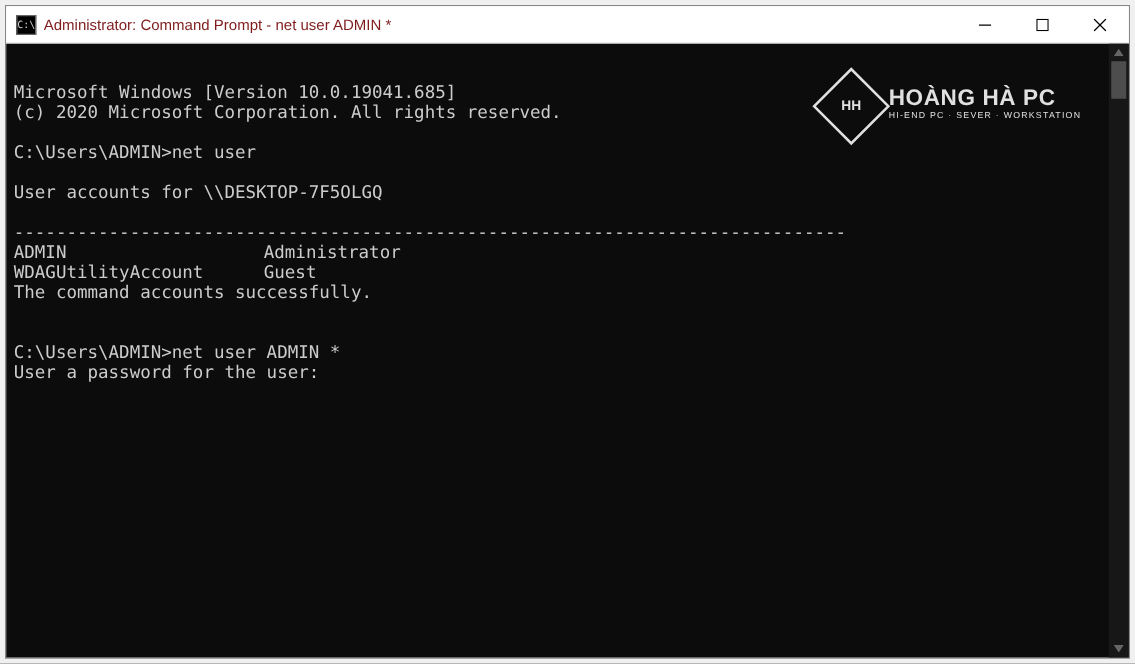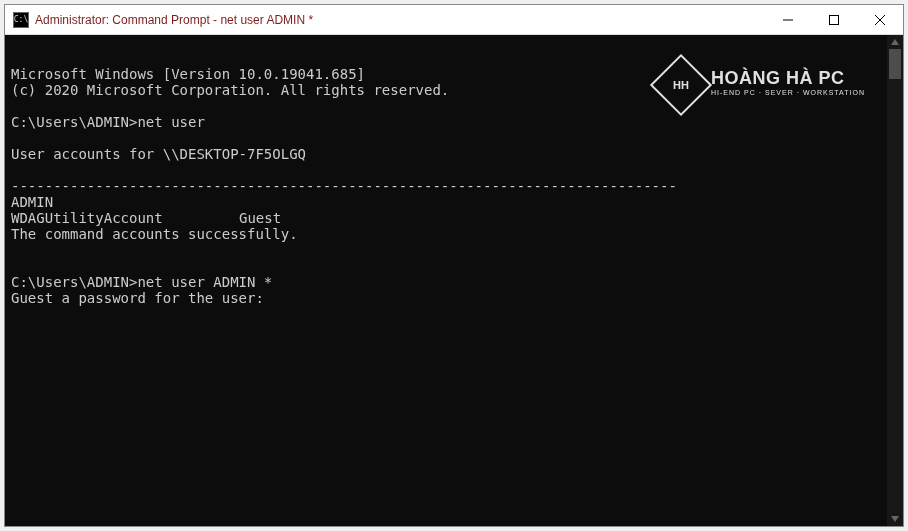--- a/index.html
+++ b/index.html
@@ -103,21 +103,20 @@
       align-items: center;
       justify-content: center;
     }
     .scroll-arrow.up { top: 0; }
     .scroll-arrow.down { bottom: 0; }
     .scroll-arrow svg {
       fill: #666;
     }
     .row3col {
       display: flex;
-      gap: 28px;
     }
     .col {
       width: 200px;
       display: inline-block;
     }
     .watermark {
       position: absolute;
       top: 28px;
       right: 22px;
       display: flex;
@@ -191,25 +190,25 @@
   <div class="terminal-wrap">
     <div class="terminal">
 <span>Microsoft Windows [Version 10.0.19041.685]</span>
 <span>(c) 2020 Microsoft Corporation. All rights reserved.</span>
 
 <span>C:\Users\ADMIN&gt;</span><span>net user</span>
 
 <span>User accounts for \\DESKTOP-7F5OLGQ</span>
 
 <span>-------------------------------------------------------------------------------</span>
-<span class="row3col"><span class="col">ADMIN</span></span><span class="row3col"><span class="col">WDAGUtilityAccount</span><span class="col">Guest</span><span class="col"></span></span><span>The command accounts successfully.</span>
+<span class="row3col"><span class="col">ADMIN</span><span class="col">Administrator</span></span><span class="row3col"><span class="col">WDAGUtilityAccount</span><span class="col">Guest</span><span class="col"></span></span><span>The command accounts successfully.</span>
 
 
 <span>C:\Users\ADMIN&gt;</span><span>net user ADMIN *</span>
-<span>Guest a password for the user:</span>
+<span>User a password for the user:</span>
 
       <div class="watermark">
         <div class="watermark-logo">
           <span class="watermark-logo-inner">HH</span>
         </div>
         <div class="watermark-text">
           <span class="big">HOÀNG HÀ PC</span>
           <span class="small">HI-END PC · SEVER · WORKSTATION</span>
         </div>
       </div>

